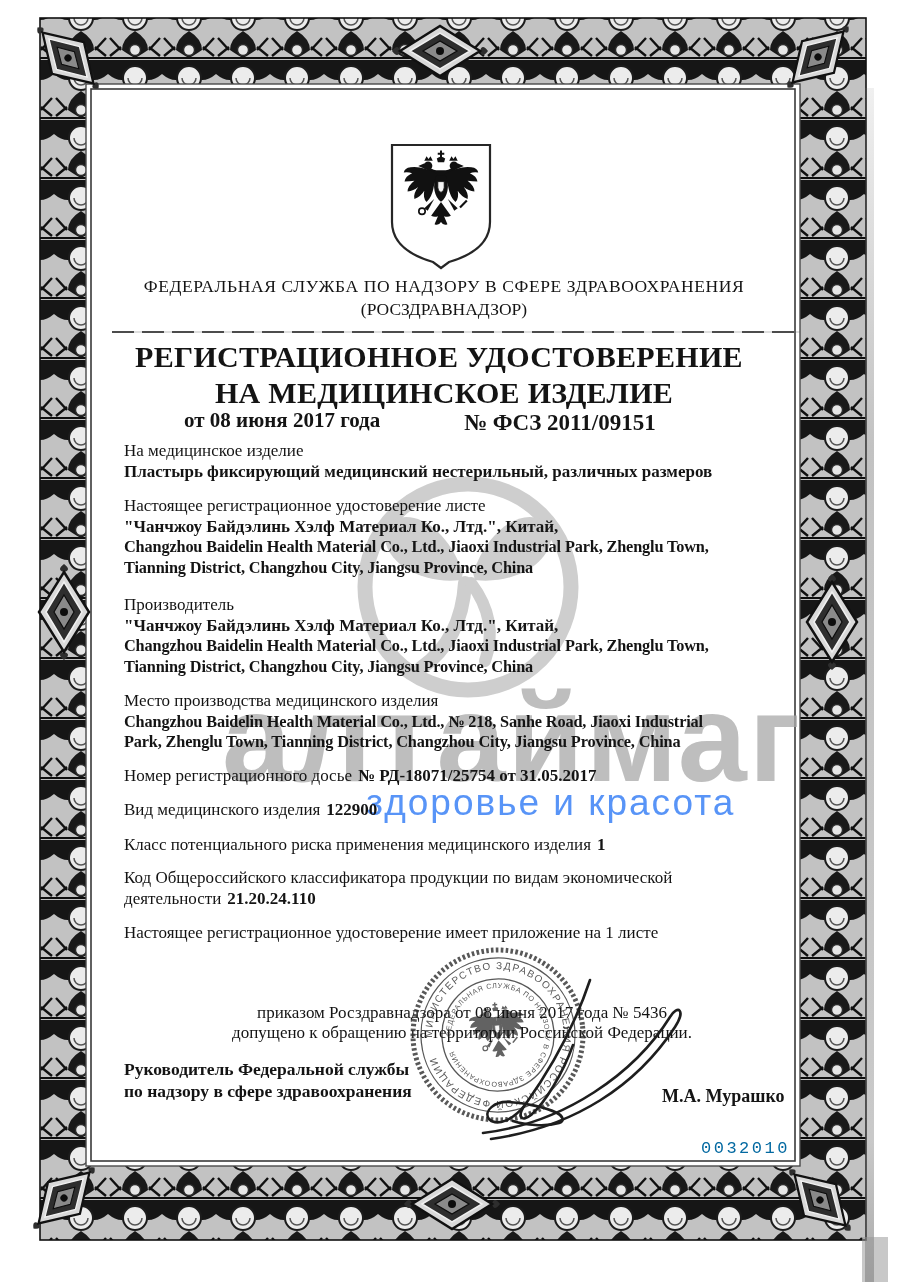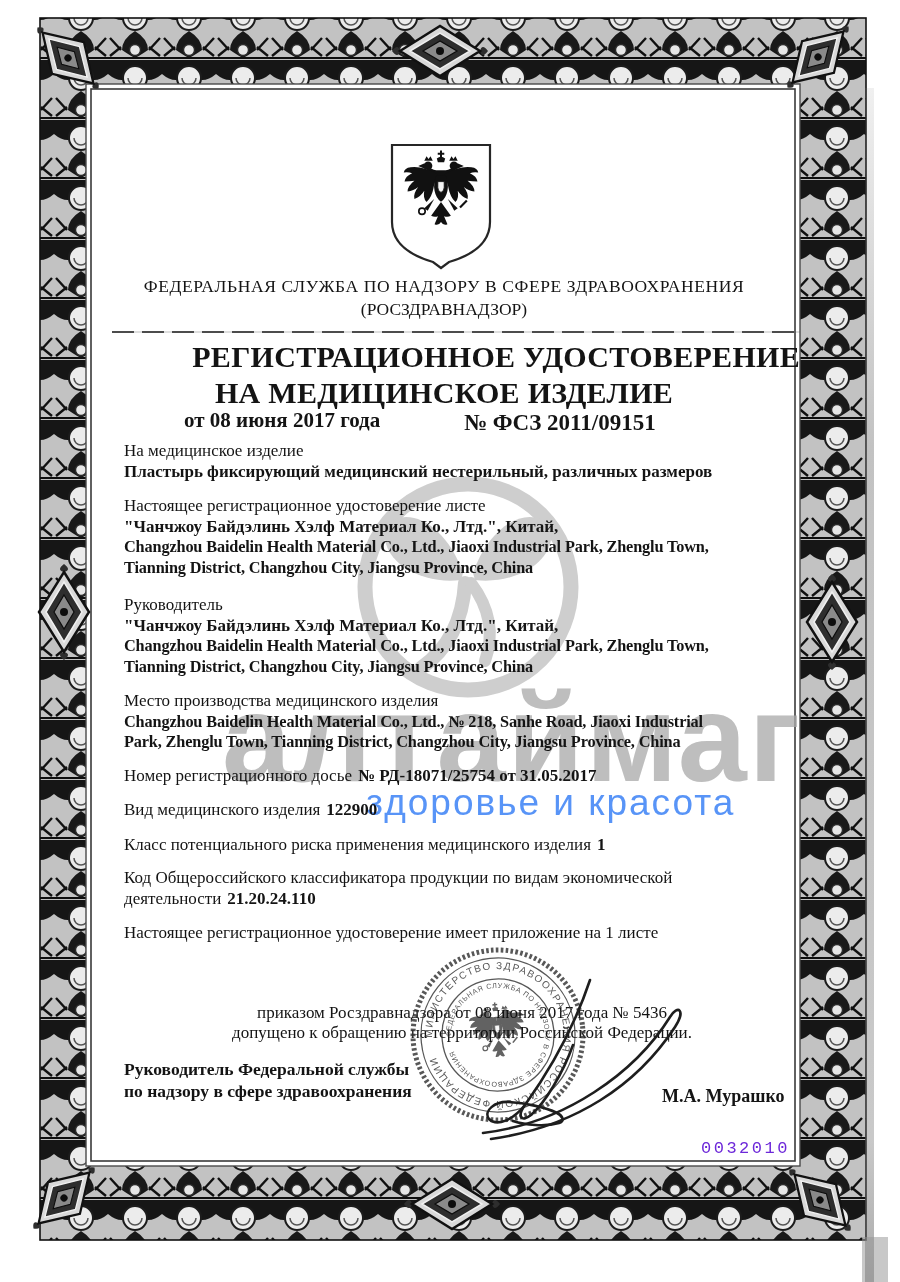--- a/index.html
+++ b/index.html
@@ -8,38 +8,38 @@
   svg{display:block;}
   .abs{position:absolute;}
   
   .frame{position:absolute;left:0;top:0;z-index:0;}
   
   .emblem{left:385px;top:140px;width:112px;height:130px;z-index:2;}
   .agency{left:94px;top:276px;width:700px;text-align:center;font-size:17.5px;letter-spacing:.6px;z-index:2;}
   .agency-short{left:94px;top:299px;width:700px;text-align:center;font-size:17.5px;z-index:2;}
   .rule{left:112px;top:331px;width:688px;height:2px;z-index:2;
         background:repeating-linear-gradient(90deg,#4c4c4c 0 22px,rgba(76,76,76,.18) 22px 30px);}
-  .title1{left:100px;top:340px;width:700px;text-align:right;font-size:30px;font-weight:bold;letter-spacing:.3px;z-index:2;}
+  .title1{left:89px;top:340px;width:700px;text-align:center;font-size:30px;font-weight:bold;letter-spacing:.3px;z-index:2;}
   .title2{left:94px;top:376px;width:700px;text-align:center;font-size:30px;font-weight:bold;letter-spacing:.3px;z-index:2;}
   .title-row{left:94px;top:408px;width:700px;z-index:2;}
   .title-date{position:absolute;left:90px;top:0;font-size:21px;font-weight:bold;}
   .title-num{position:absolute;left:370px;top:2px;font-size:23px;font-weight:bold;}
   
   .content{left:124px;top:441px;width:676px;z-index:2;font-size:17px;line-height:20.5px;}
   .content p{margin:0;}
   .content .ln{display:block;white-space:nowrap;}
   .b{font-weight:bold;}
   .en{font-size:16.3px;letter-spacing:-.15px;}
   .m14{margin-top:14px!important;} .m17{margin-top:17px!important;} .m13{margin-top:13px!important;}
   .m59{margin-top:59px!important;text-align:center;}
   .sig-block{font-size:17.5px;line-height:22px;}
   .val{margin-left:6px;}
   .name{left:662px;top:1086px;font-size:18px;font-weight:bold;z-index:5;white-space:nowrap;}
   .serial{left:701px;top:1139px;font-family:"Liberation Mono","DejaVu Sans Mono",monospace;
-          font-size:17px;letter-spacing:2.5px;color:#6d28d9;z-index:2;}
+          font-size:17px;letter-spacing:2.5px;color:#0369a1;z-index:2;}
   
   .wm{z-index:1;}
   .wm-logo{left:343px;top:465px;opacity:.5;}
   .wm-brand{left:222px;top:676px;font-family:"Liberation Sans","DejaVu Sans",sans-serif;
             font-weight:bold;font-size:124px;letter-spacing:2px;color:#a9a9a9;opacity:.75;line-height:1;}
   .wm-tagline{left:366px;top:784px;font-family:"Liberation Sans","DejaVu Sans",sans-serif;
               font-size:37px;letter-spacing:2px;color:#3b82f6;opacity:.85;line-height:1;}
   
   .stamp{left:408px;top:945px;z-index:3;opacity:.82;transform:rotate(-6deg);}
   .signature{left:425px;top:955px;z-index:4;}
@@ -140,21 +140,21 @@
       <span class="ln">На медицинское изделие</span>
       <span class="ln b">Пластырь фиксирующий медицинский нестерильный, различных размеров</span>
     </p>
     <p class="m14">
       <span class="ln">Настоящее регистрационное удостоверение листе</span>
       <span class="ln b">"Чанчжоу Байдэлинь Хэлф Материал Ко., Лтд.", Китай,</span>
       <span class="ln b en">Changzhou Baidelin Health Material Co., Ltd., Jiaoxi Industrial Park, Zhenglu Town,</span>
       <span class="ln b en">Tianning District, Changzhou City, Jiangsu Province, China</span>
     </p>
     <p class="m17">
-      <span class="ln">Руководитель</span>
+      <span class="ln">Производитель</span>
       <span class="ln b">"Чанчжоу Байдэлинь Хэлф Материал Ко., Лтд.", Китай,</span>
       <span class="ln b en">Changzhou Baidelin Health Material Co., Ltd., Jiaoxi Industrial Park, Zhenglu Town,</span>
       <span class="ln b en">Tianning District, Changzhou City, Jiangsu Province, China</span>
     </p>
     <p class="m14">
       <span class="ln">Место производства медицинского изделия</span>
       <span class="ln b en">Changzhou Baidelin Health Material Co., Ltd., № 218, Sanhe Road, Jiaoxi Industrial</span>
       <span class="ln b en">Park, Zhenglu Town, Tianning District, Changzhou City, Jiangsu Province, China</span>
     </p>
     <p class="m13">

